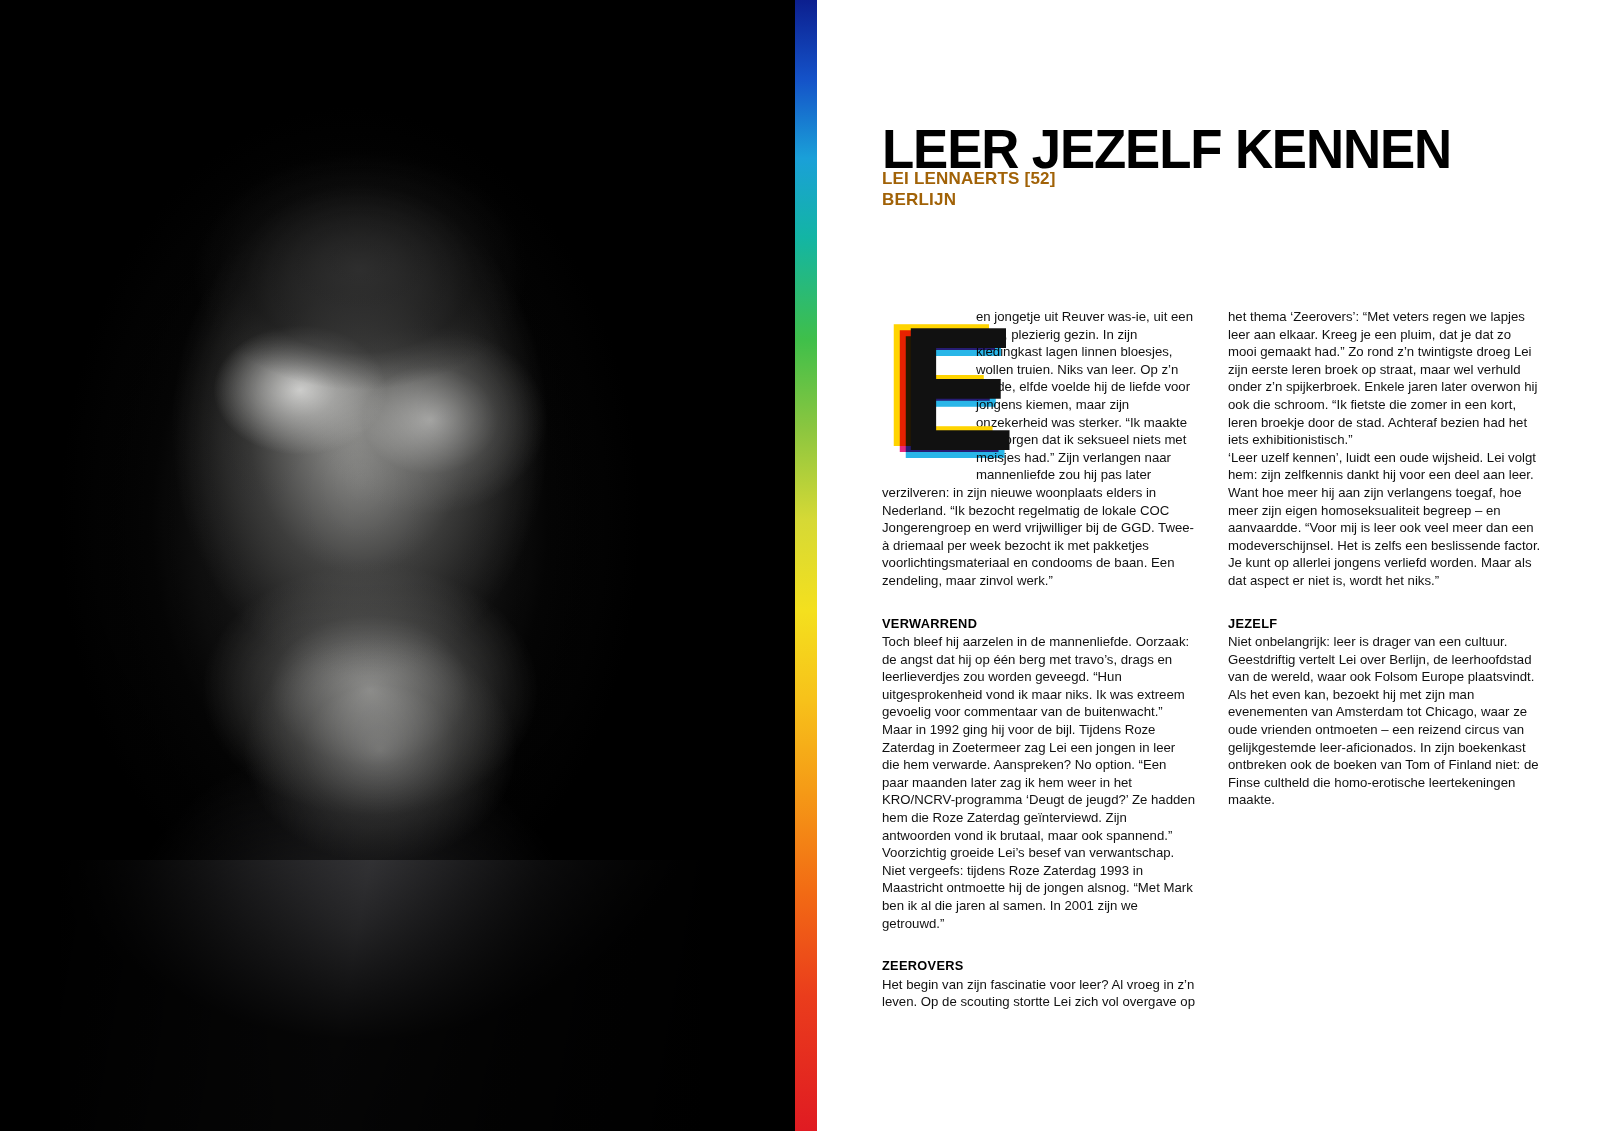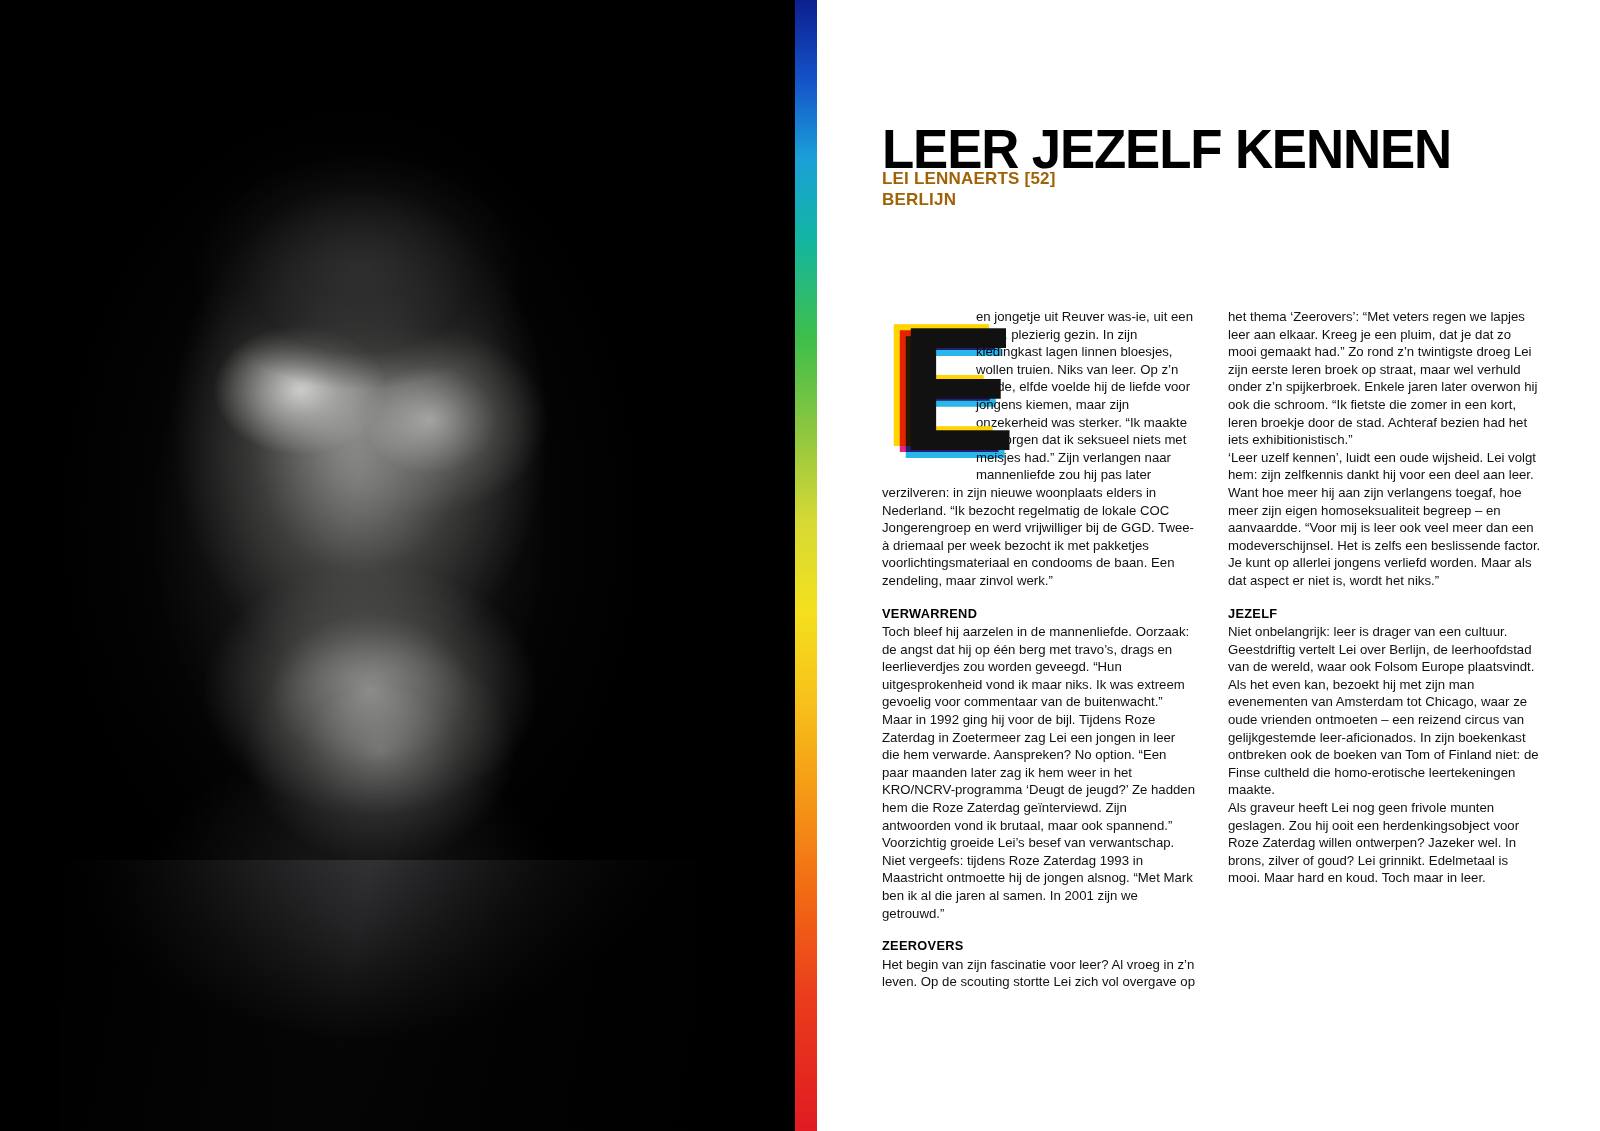--- a/index.html
+++ b/index.html
@@ -153,21 +153,21 @@
     color: #111111;
     text-align: left;
   }
   .col p {
     margin: 0;
   }
   .col .sect-head {
     font-weight: 700;
     font-size: 12.8px;
     letter-spacing: 0.3px;
-    margin-top: 15px;
+    margin-top: 25px;
     margin-bottom: 1px;
     color: #000000;
   }
 
   
   .dropcap-wrap {
     position: relative;
   }
   .dropcap {
     float: left;
@@ -240,19 +240,18 @@
           <div class="sect-head">ZEEROVERS</div>
           <p>Het begin van zijn fascinatie voor leer? Al vroeg in z’n leven. Op de scouting stortte Lei zich vol overgave op</p>
         </div>
 
         <div class="col">
           <p>het thema ‘Zeerovers’: “Met veters regen we lapjes leer aan elkaar. Kreeg je een pluim, dat je dat zo mooi gemaakt had.” Zo rond z’n twintigste droeg Lei zijn eerste leren broek op straat, maar wel verhuld onder z’n spijkerbroek. Enkele jaren later overwon hij ook die schroom. “Ik fietste die zomer in een kort, leren broekje door de stad. Achteraf bezien had het iets exhibitionistisch.”</p>
           <p>‘Leer uzelf kennen’, luidt een oude wijsheid. Lei volgt hem: zijn zelfkennis dankt hij voor een deel aan leer. Want hoe meer hij aan zijn verlangens toegaf, hoe meer zijn eigen homoseksualiteit begreep – en aanvaardde. “Voor mij is leer ook veel meer dan een modeverschijnsel. Het is zelfs een beslissende factor. Je kunt op allerlei jongens verliefd worden. Maar als dat aspect er niet is, wordt het niks.”</p>
 
           <div class="sect-head">JEZELF</div>
           <p>Niet onbelangrijk: leer is drager van een cultuur. Geestdriftig vertelt Lei over Berlijn, de leerhoofdstad van de wereld, waar ook Folsom Europe plaatsvindt. Als het even kan, bezoekt hij met zijn man evenementen van Amsterdam tot Chicago, waar ze oude vrienden ontmoeten – een reizend circus van gelijkgestemde leer-aficionados. In zijn boekenkast ontbreken ook de boeken van Tom of Finland niet: de Finse cultheld die homo-erotische leertekeningen maakte.</p>
-          <p>Als graveur heeft Lei nog geen frivole munten geslagen. Zou hij ooit een herdenkingsobject voor Roze Zaterdag willen ontwerpen? Jazeker wel. In brons, zilver of goud? Lei grinnikt. Edelmetaal is mooi. Maar hard en koud. Toch maar in leer.</p>
         </div>
 
       </div>
     </div>
   </div>
 </div>
 
 </body></html>

